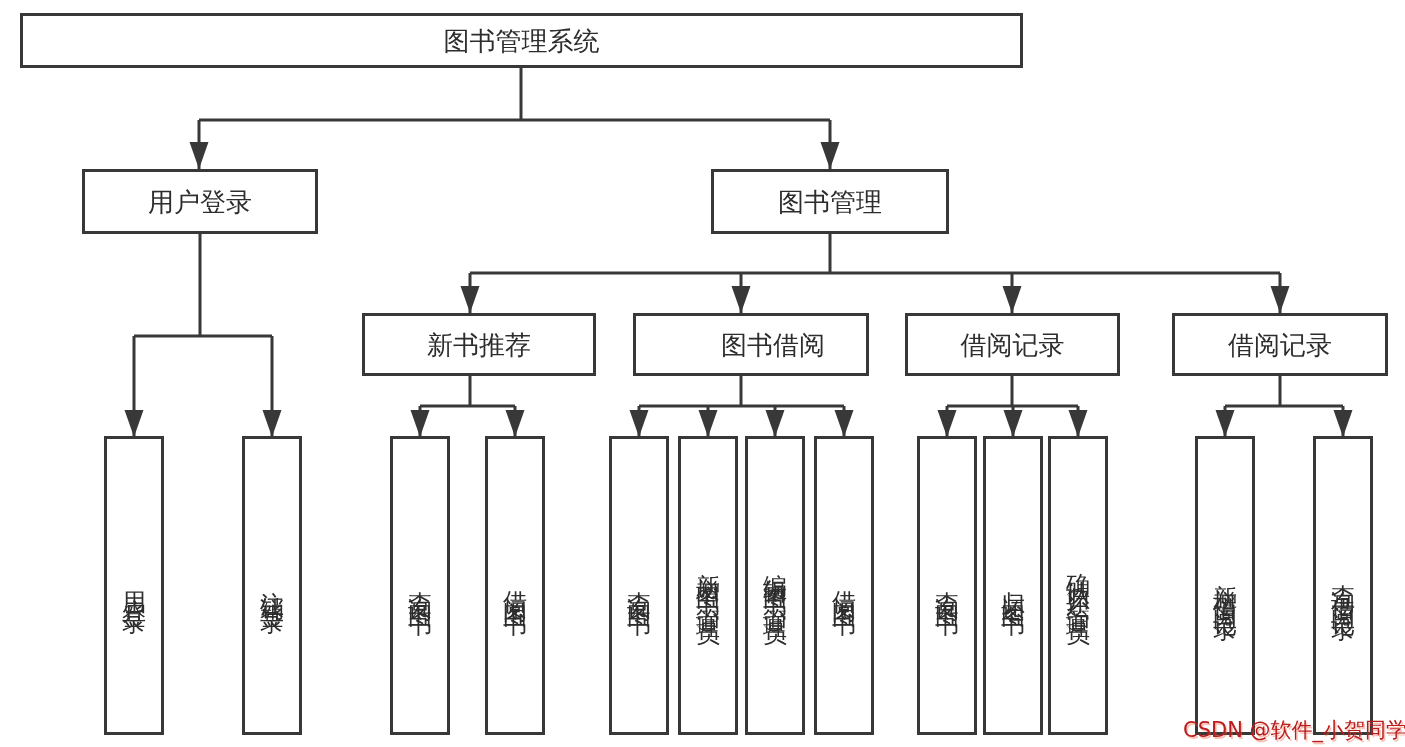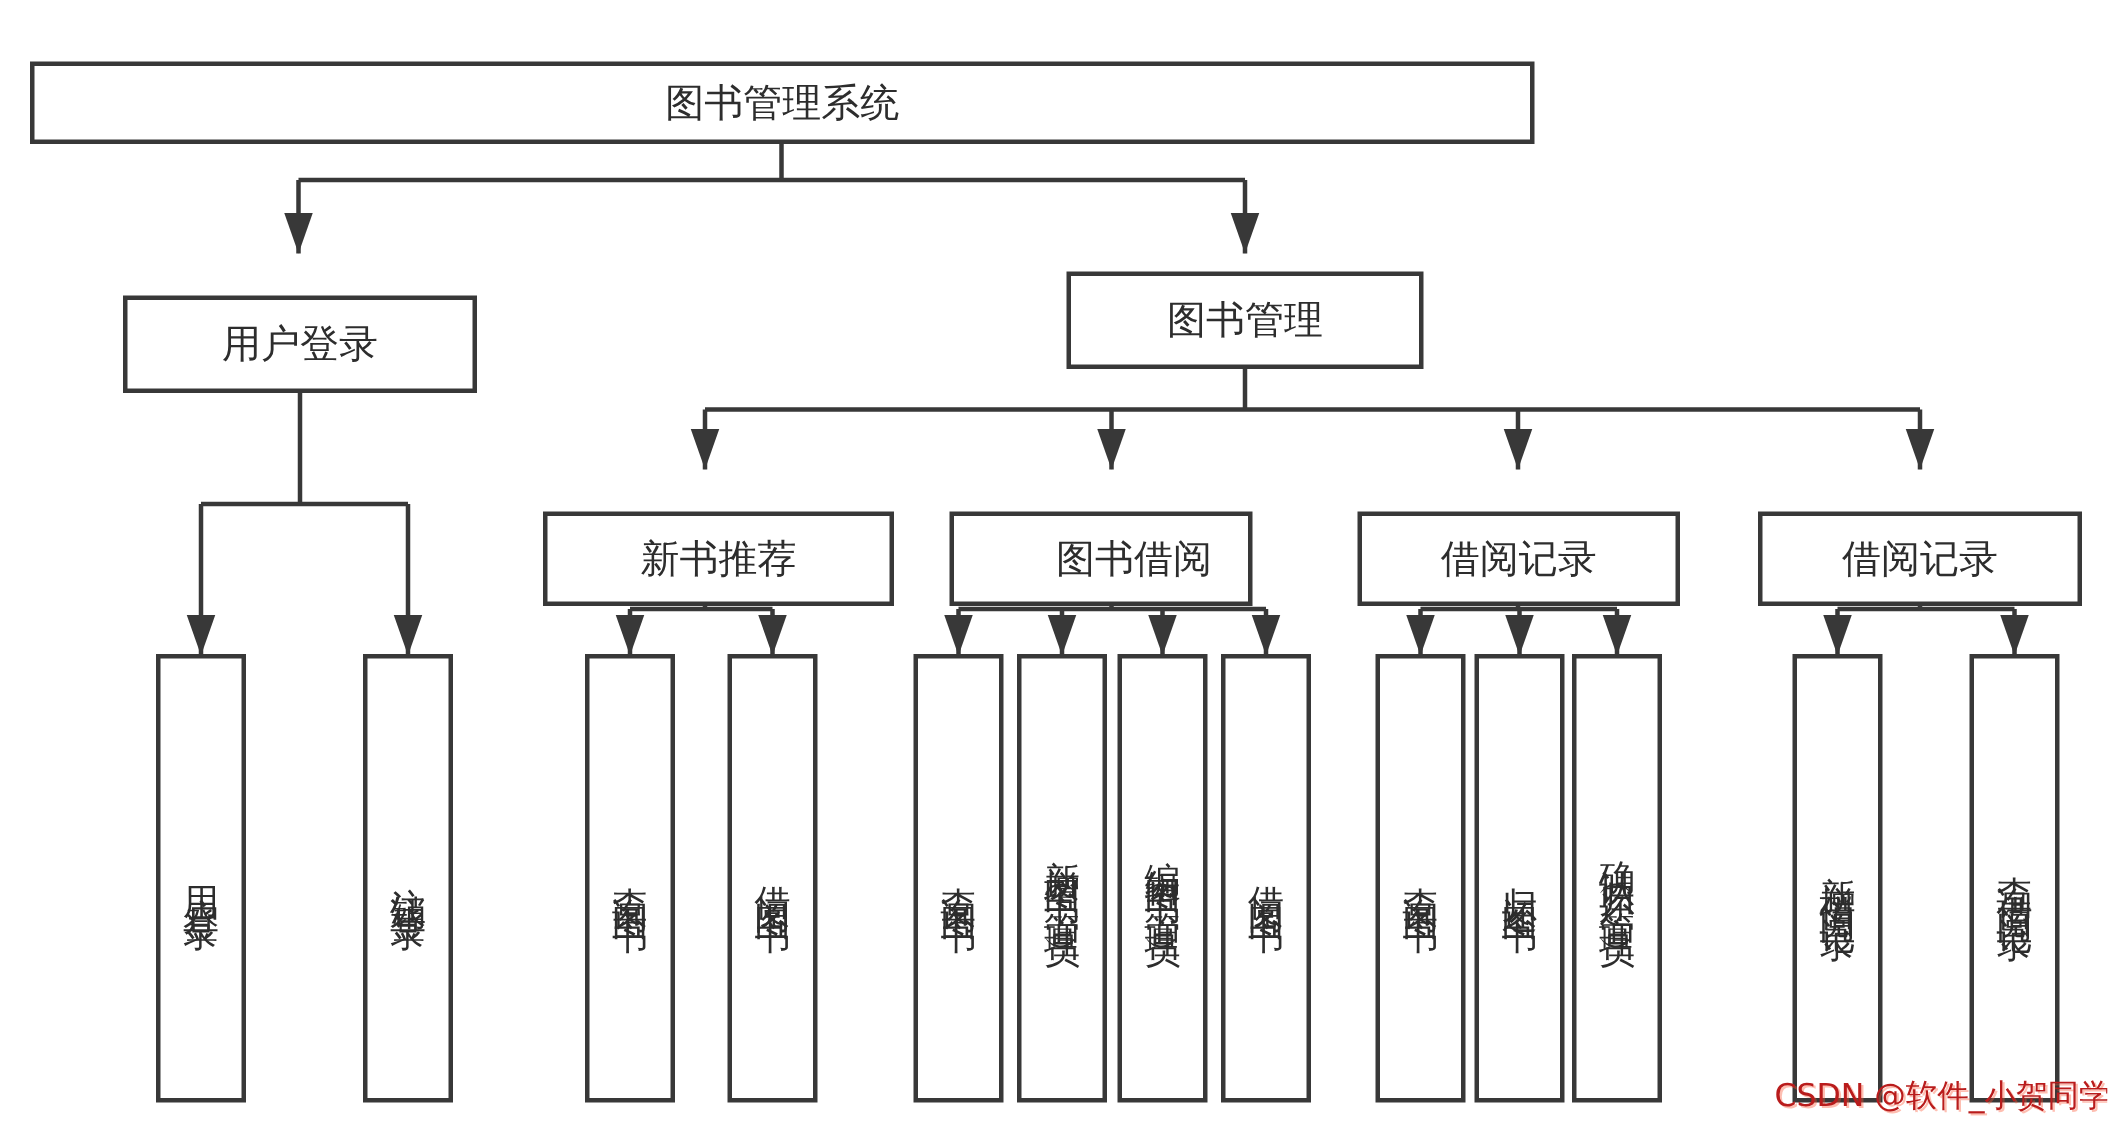--- a/index.html
+++ b/index.html
@@ -36,21 +36,20 @@
     box-sizing: border-box;
     background: #ffffff;
     border: 3px solid #383838;
     display: flex;
     align-items: center;
     justify-content: center;
     color: #2d2d2d;
     font-size: 26px;
     line-height: 1;
     white-space: nowrap;
-    margin-top: 28px;
   }
   .leaf {
     position: absolute;
     box-sizing: border-box;
     background: #ffffff;
     border: 3px solid #383838;
     top: 436px;
     width: 60px;
     height: 299px;
     display: flex;
@@ -119,28 +118,28 @@
     <polygon points="1333.5,410 1352.5,410 1343,437"></polygon>
   </svg>
 
   <div class="box" style="left:20px; top:13px; width:1003px; height:55px;">
     <span class="lbl">图书管理系统</span>
   </div>
 
   <div class="box" style="left:82px; top:169px; width:236px; height:65px;">
     <span class="lbl">用户登录</span>
   </div>
-  <div class="box" style="left:711px; top:153px; width:238px; height:65px;">
+  <div class="box" style="left:711px; top:169px; width:238px; height:65px;">
     <span class="lbl">图书管理</span>
   </div>
 
   <div class="box" style="left:362px; top:313px; width:234px; height:63px;">
     <span class="lbl">新书推荐</span>
   </div>
-  <div class="box" style="left:633px; top:313px; width:202px; height:63px;padding-left:44px;">
+  <div class="box" style="left:633px; top:313px; width:236px; height:63px;padding-left:44px;">
     <span class="lbl">图书借阅</span>
   </div>
   <div class="box" style="left:905px; top:313px; width:215px; height:63px;">
     <span class="lbl">借阅记录</span>
   </div>
   <div class="box" style="left:1172px; top:313px; width:216px; height:63px;">
     <span class="lbl">借阅记录</span>
   </div>
 
   <div class="leaf" style="left:104px;">

